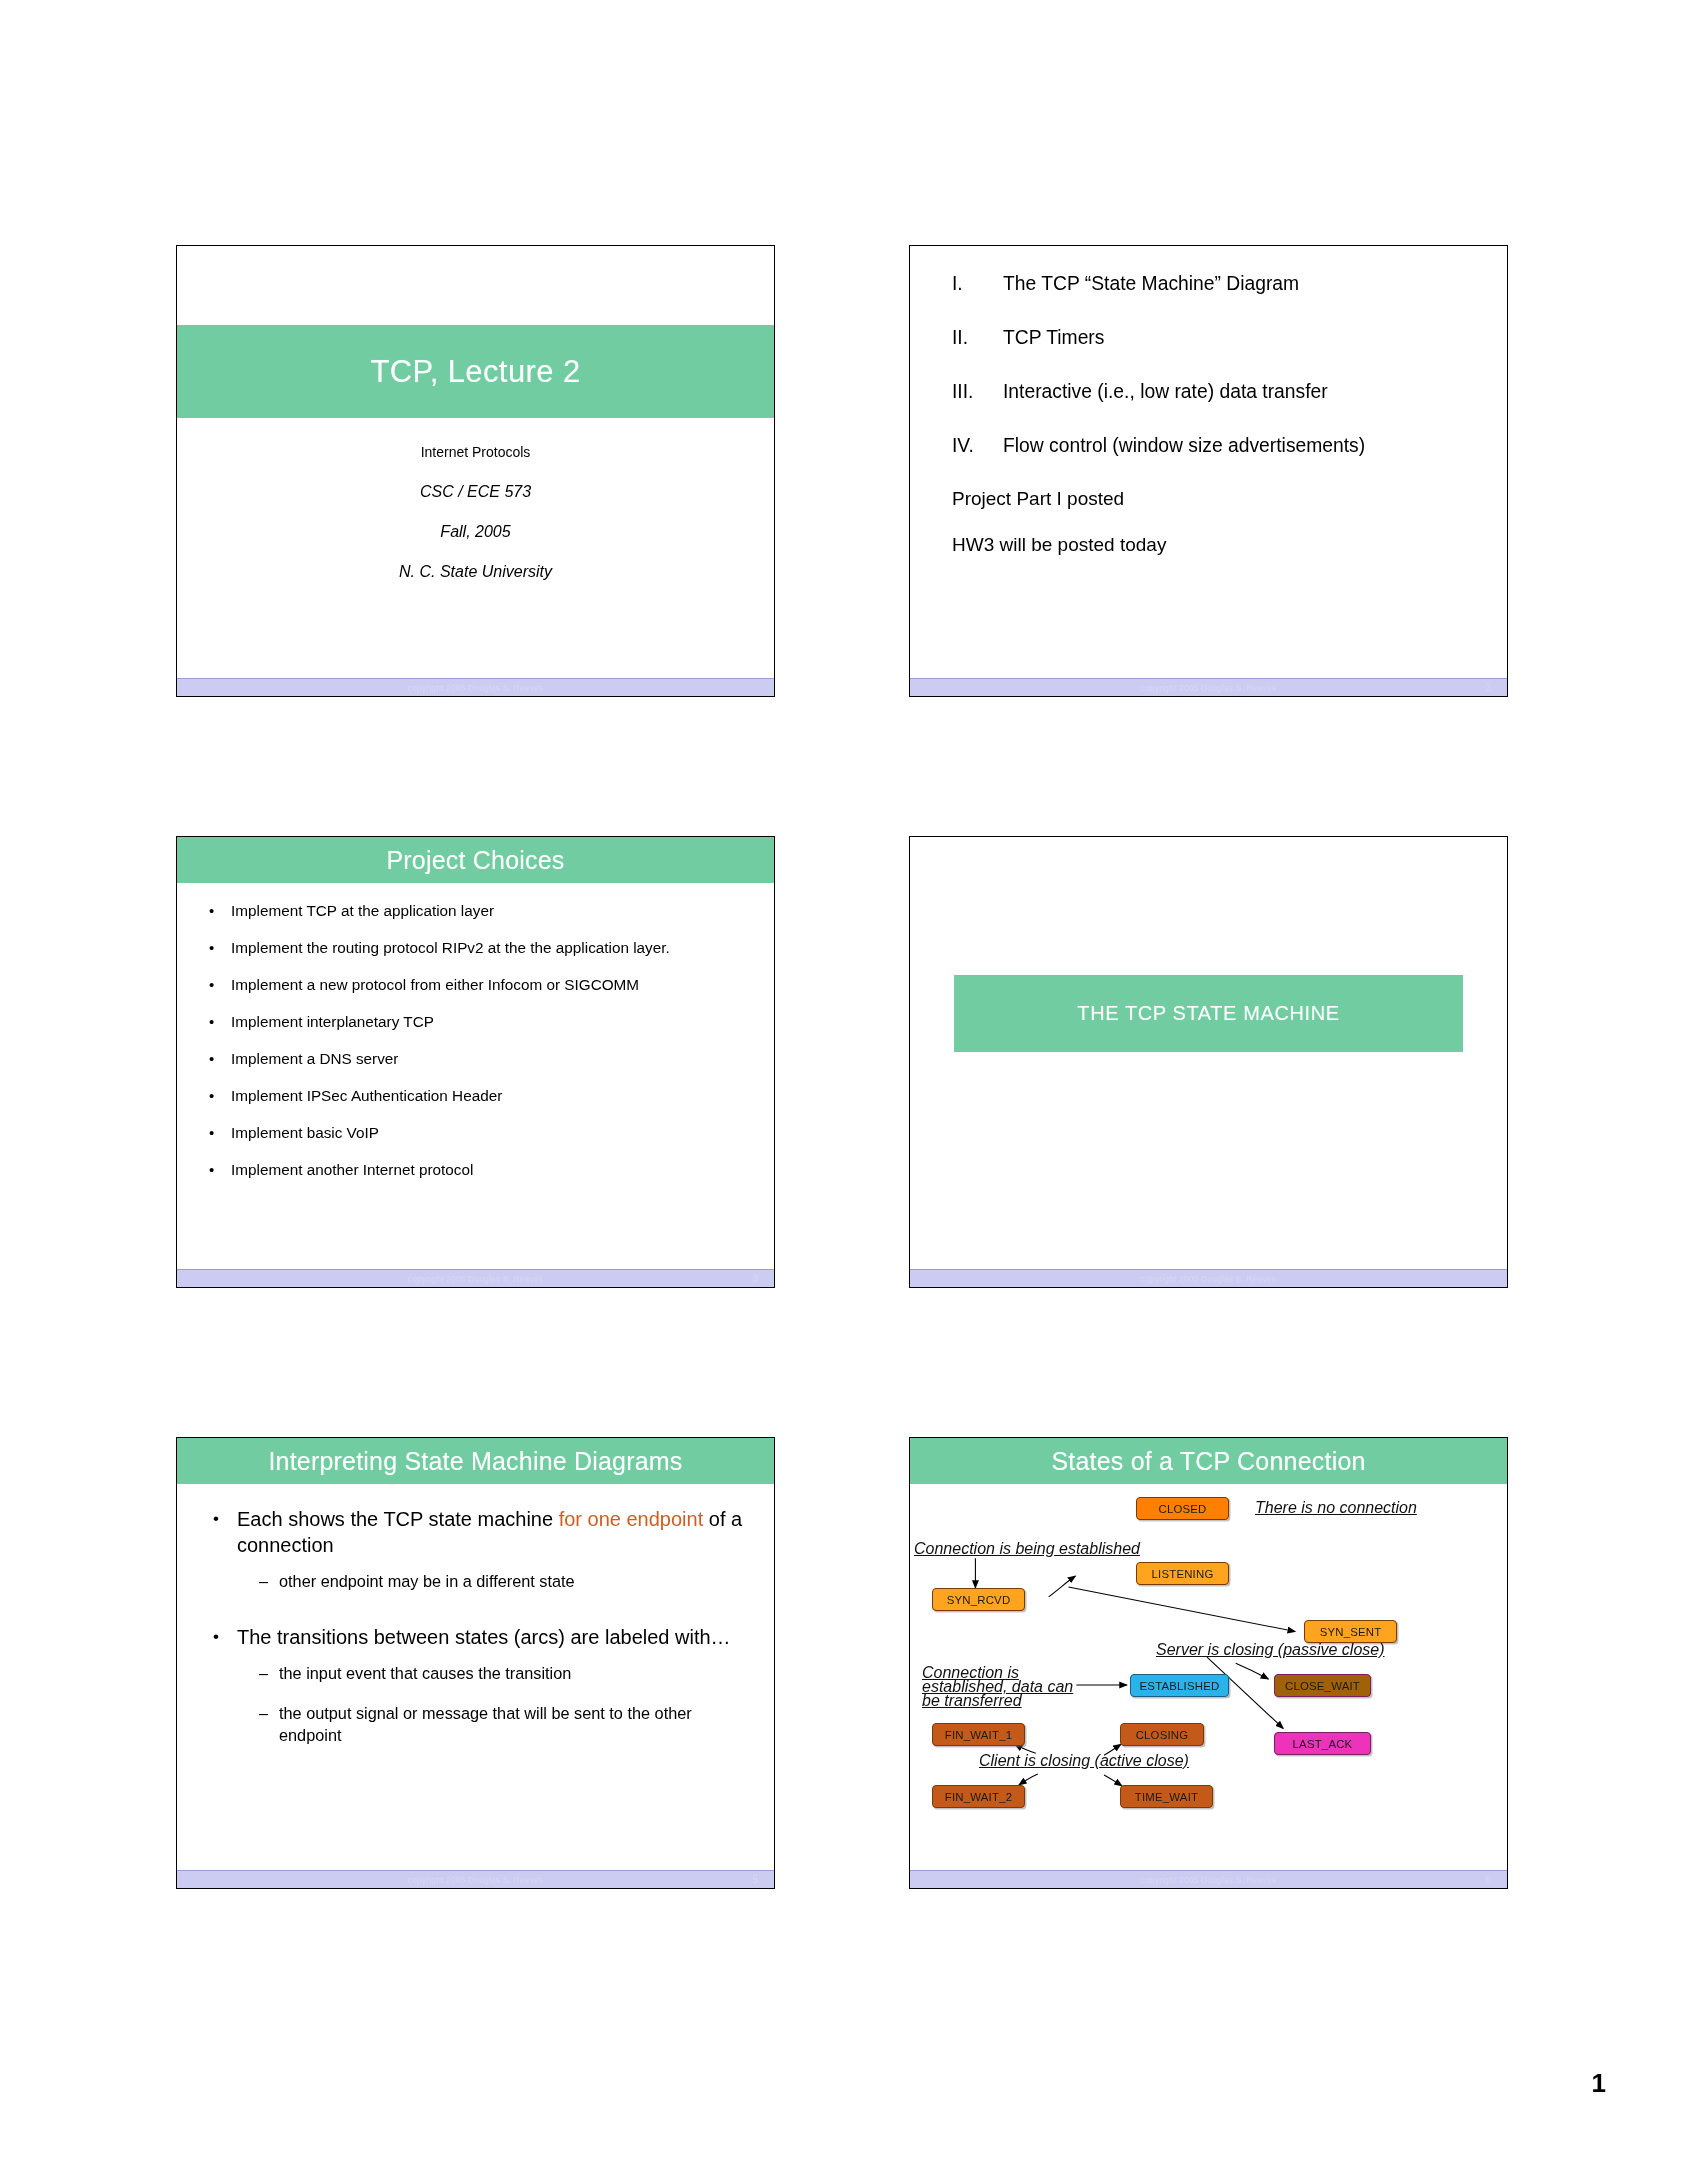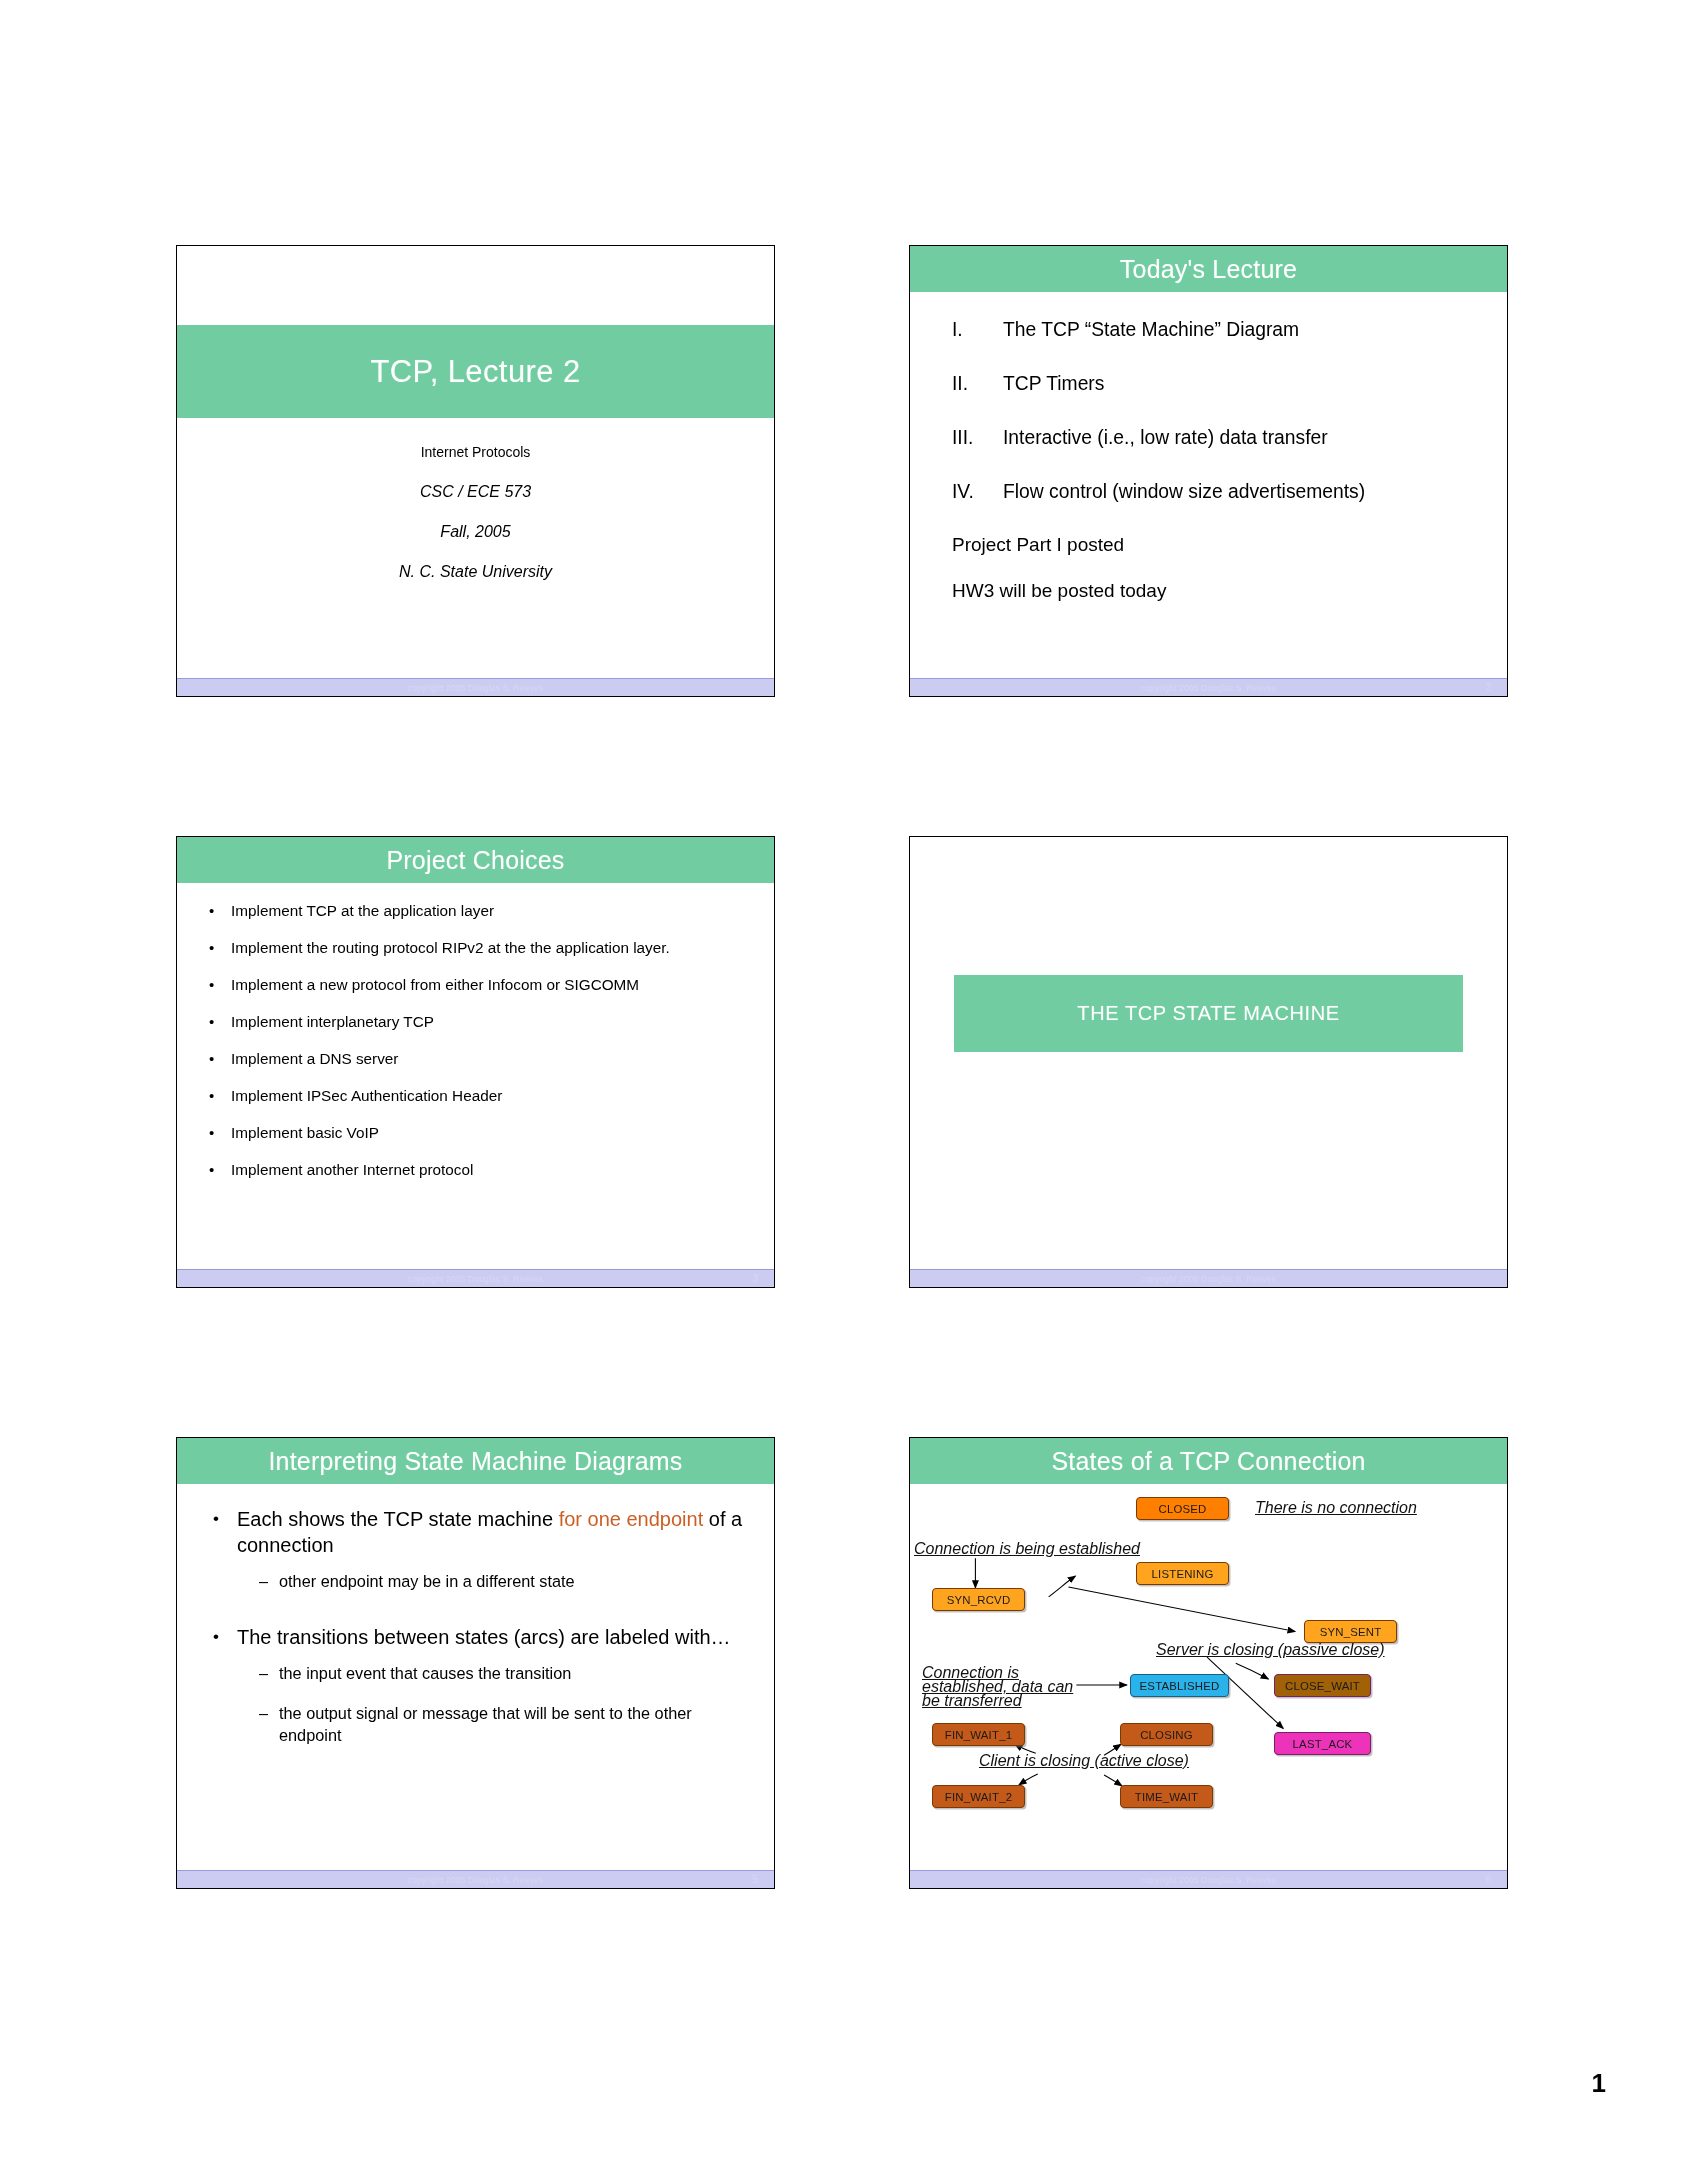--- a/index.html
+++ b/index.html
@@ -276,21 +276,20 @@
           </div>
         </div>
         <div class="slide-footer">
           <div class="footer-copy">copyright 2005 Douglas S. Reeves</div>
           <div class="footer-num"></div>
         </div>
       </div>
 
       <div class="slide">
         <div class="slide-body">
-          <div class="title-band">Today's Lecture</div>
           <ul class="s2-list">
             <li class="s2-item">
               <span class="s2-num">I.</span>
               <span>The TCP “State Machine” Diagram</span>
             </li>
             <li class="s2-item">
               <span class="s2-num">II.</span>
               <span>TCP Timers</span>
             </li>
             <li class="s2-item">
@@ -474,21 +473,21 @@
             </div>
             <div class="state-box" style="left:364px; top:189px; width:97px; height:23px; background:#a16207; border-color:#7a1f63;">
               <span>CLOSE_WAIT</span>
             </div>
             <div class="state-box" style="left:364px; top:247px; width:97px; height:23px; background:#ee33bb; border-color:#7a1f63;">
               <span>LAST_ACK</span>
             </div>
             <div class="state-box" style="left:22px; top:238px; width:93px; height:23px; background:#c35a1a;">
               <span>FIN_WAIT_1</span>
             </div>
-            <div class="state-box" style="left:210px; top:238px; width:93px; height:23px; background:#c35a1a;">
+            <div class="state-box" style="left:210px; top:238px; width:84px; height:23px; background:#c35a1a;">
               <span>CLOSING</span>
             </div>
             <div class="state-box" style="left:22px; top:300px; width:93px; height:23px; background:#c35a1a;">
               <span>FIN_WAIT_2</span>
             </div>
             <div class="state-box" style="left:210px; top:300px; width:93px; height:23px; background:#c35a1a;">
               <span>TIME_WAIT</span>
             </div>
 
             <div class="note" style="left:345px; top:16px;">There is no connection</div>

